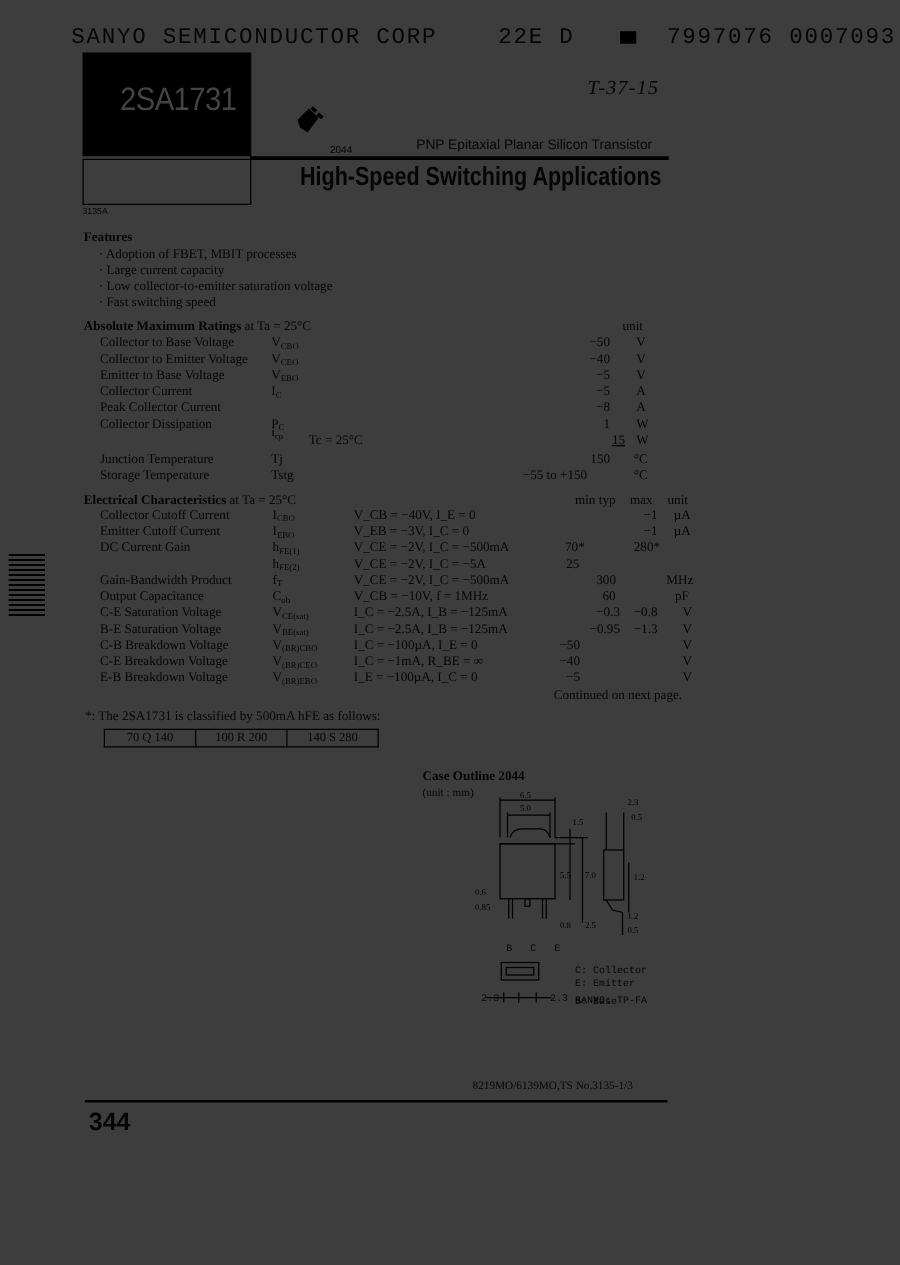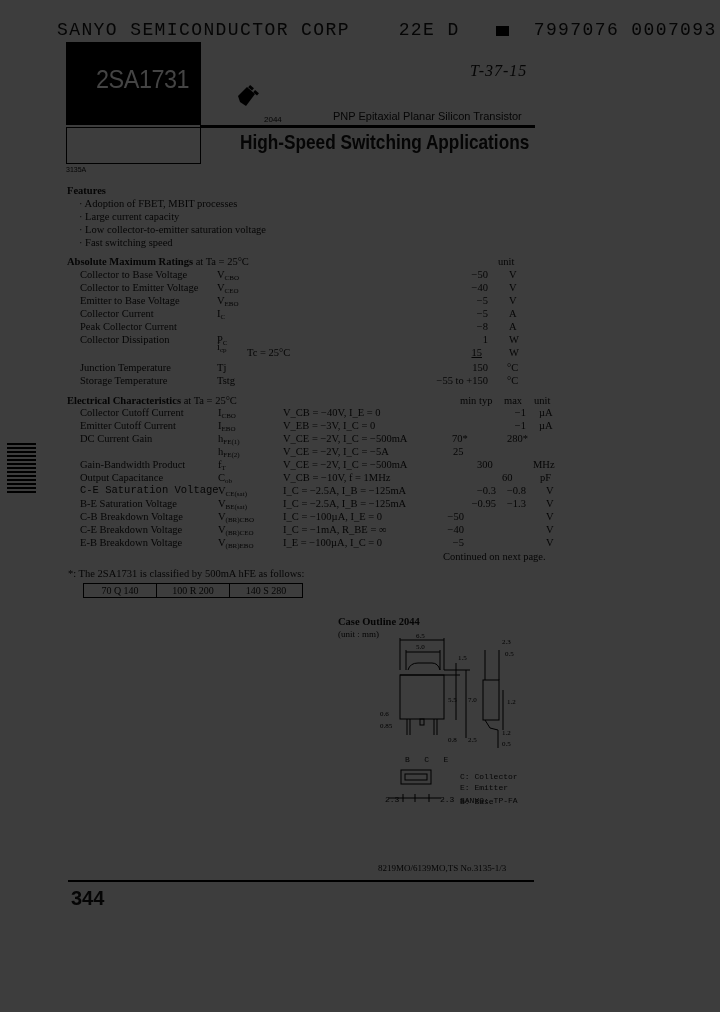--- a/index.html
+++ b/index.html
@@ -100,31 +100,31 @@
   <div class="row" style="left:217px;top:328px;margin-top:12px;"><span>i</span><sub>cp</sub></div>
   <div class="row valr" style="left:410px;width:78px;top:320px;">−8</div>
   <div class="row" style="left:509px;top:320px;">A</div>
 
   <div class="row" style="left:80px;top:333px;">Collector Dissipation</div>
   <div class="row" style="left:217px;top:333px;"><span>P</span><sub>C</sub></div>
   <div class="row valr" style="left:410px;width:78px;top:333px;">1</div>
   <div class="row" style="left:509px;top:333px;">W</div>
 
   <div class="row" style="left:247px;top:346px;">Tc = 25°C</div>
-  <div class="row valr" style="left:404px;width:78px;top:346px;text-decoration:underline;">15</div>
+  <div class="row valr" style="left:422px;width:78px;top:346px;text-decoration:underline;">15</div>
   <div class="row" style="left:509px;top:346px;">W</div>
 
   <div class="row" style="left:80px;top:361px;">Junction Temperature</div>
   <div class="row" style="left:217px;top:361px;">Tj</div>
   <div class="row valr" style="left:410px;width:78px;top:361px;">150</div>
   <div class="row" style="left:507px;top:361px;">°C</div>
 
   <div class="row" style="left:80px;top:374px;">Storage Temperature</div>
   <div class="row" style="left:217px;top:374px;">Tstg</div>
-  <div class="row valr" style="left:400px;width:88px;top:374px;">−55 to +150</div>
+  <div class="row valr" style="left:400px;width:88px;top:374px;text-align:center;">−55 to +150</div>
   <div class="row" style="left:507px;top:374px;">°C</div>
 </div>
 
 <div class="row" style="left:67px;top:394px;">
   <b>Electrical Characteristics</b>
   <span>at Ta = 25°C</span>
 </div>
 <div class="row" style="left:420px;top:394px;margin-left:40px;">min</div>
 <div class="row" style="left:479px;top:394px;">typ</div>
 <div class="row" style="left:504px;top:394px;">max</div>
@@ -156,24 +156,24 @@
 
   <div class="row" style="left:80px;top:458px;">Gain-Bandwidth Product</div>
   <div class="row" style="left:218px;top:458px;"><span>f</span><sub>T</sub></div>
   <div class="row" style="left:283px;top:458px;">V_CE = −2V, I_C = −500mA</div>
   <div class="row" style="left:477px;top:458px;">300</div>
   <div class="row" style="left:533px;top:458px;">MHz</div>
 
   <div class="row" style="left:80px;top:471px;">Output Capacitance</div>
   <div class="row" style="left:218px;top:471px;"><span>C</span><sub>ob</sub></div>
   <div class="row" style="left:283px;top:471px;">V_CB = −10V, f = 1MHz</div>
-  <div class="row" style="left:482px;top:471px;margin-left:20px;">60</div>
+  <div class="row" style="left:482px;top:471px;">60</div>
   <div class="row" style="left:540px;top:471px;">pF</div>
 
-  <div class="row" style="left:80px;top:484px;font-family:Liberation Mono, monospace;">C-E Saturation Voltage</div>
+  <div class="row" style="left:80px;top:484px;">C-E Saturation Voltage</div>
   <div class="row" style="left:218px;top:484px;"><span>V</span><sub>CE(sat)</sub></div>
   <div class="row" style="left:283px;top:484px;">I_C = −2.5A, I_B = −125mA</div>
   <div class="row valr" style="left:460px;width:36px;top:484px;">−0.3</div>
   <div class="row valr" style="left:494px;width:32px;top:484px;">−0.8</div>
   <div class="row" style="left:546px;top:484px;">V</div>
 
   <div class="row" style="left:80px;top:497px;">B-E Saturation Voltage</div>
   <div class="row" style="left:218px;top:497px;"><span>V</span><sub>BE(sat)</sub></div>
   <div class="row" style="left:283px;top:497px;">I_C = −2.5A, I_B = −125mA</div>
   <div class="row valr" style="left:456px;width:40px;top:497px;">−0.95</div>

